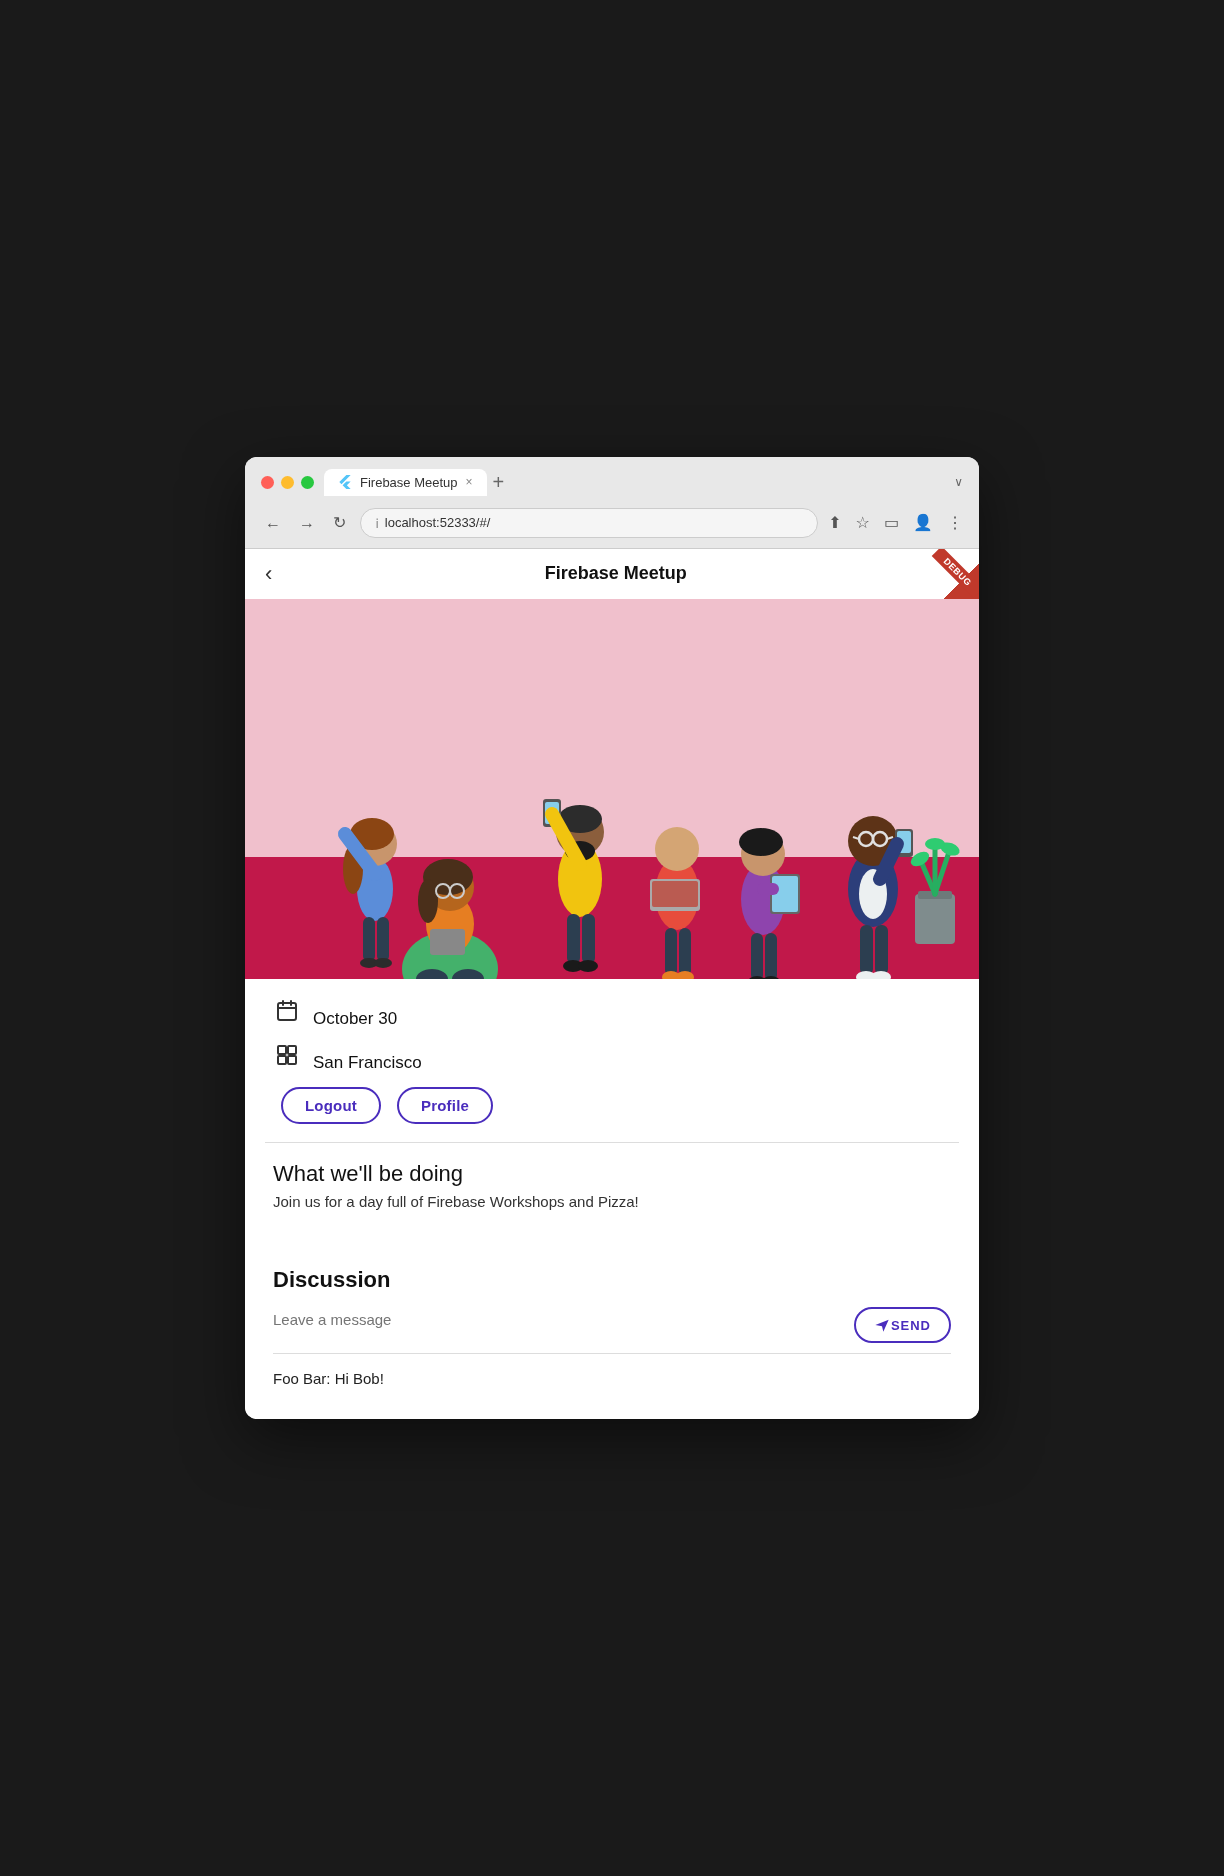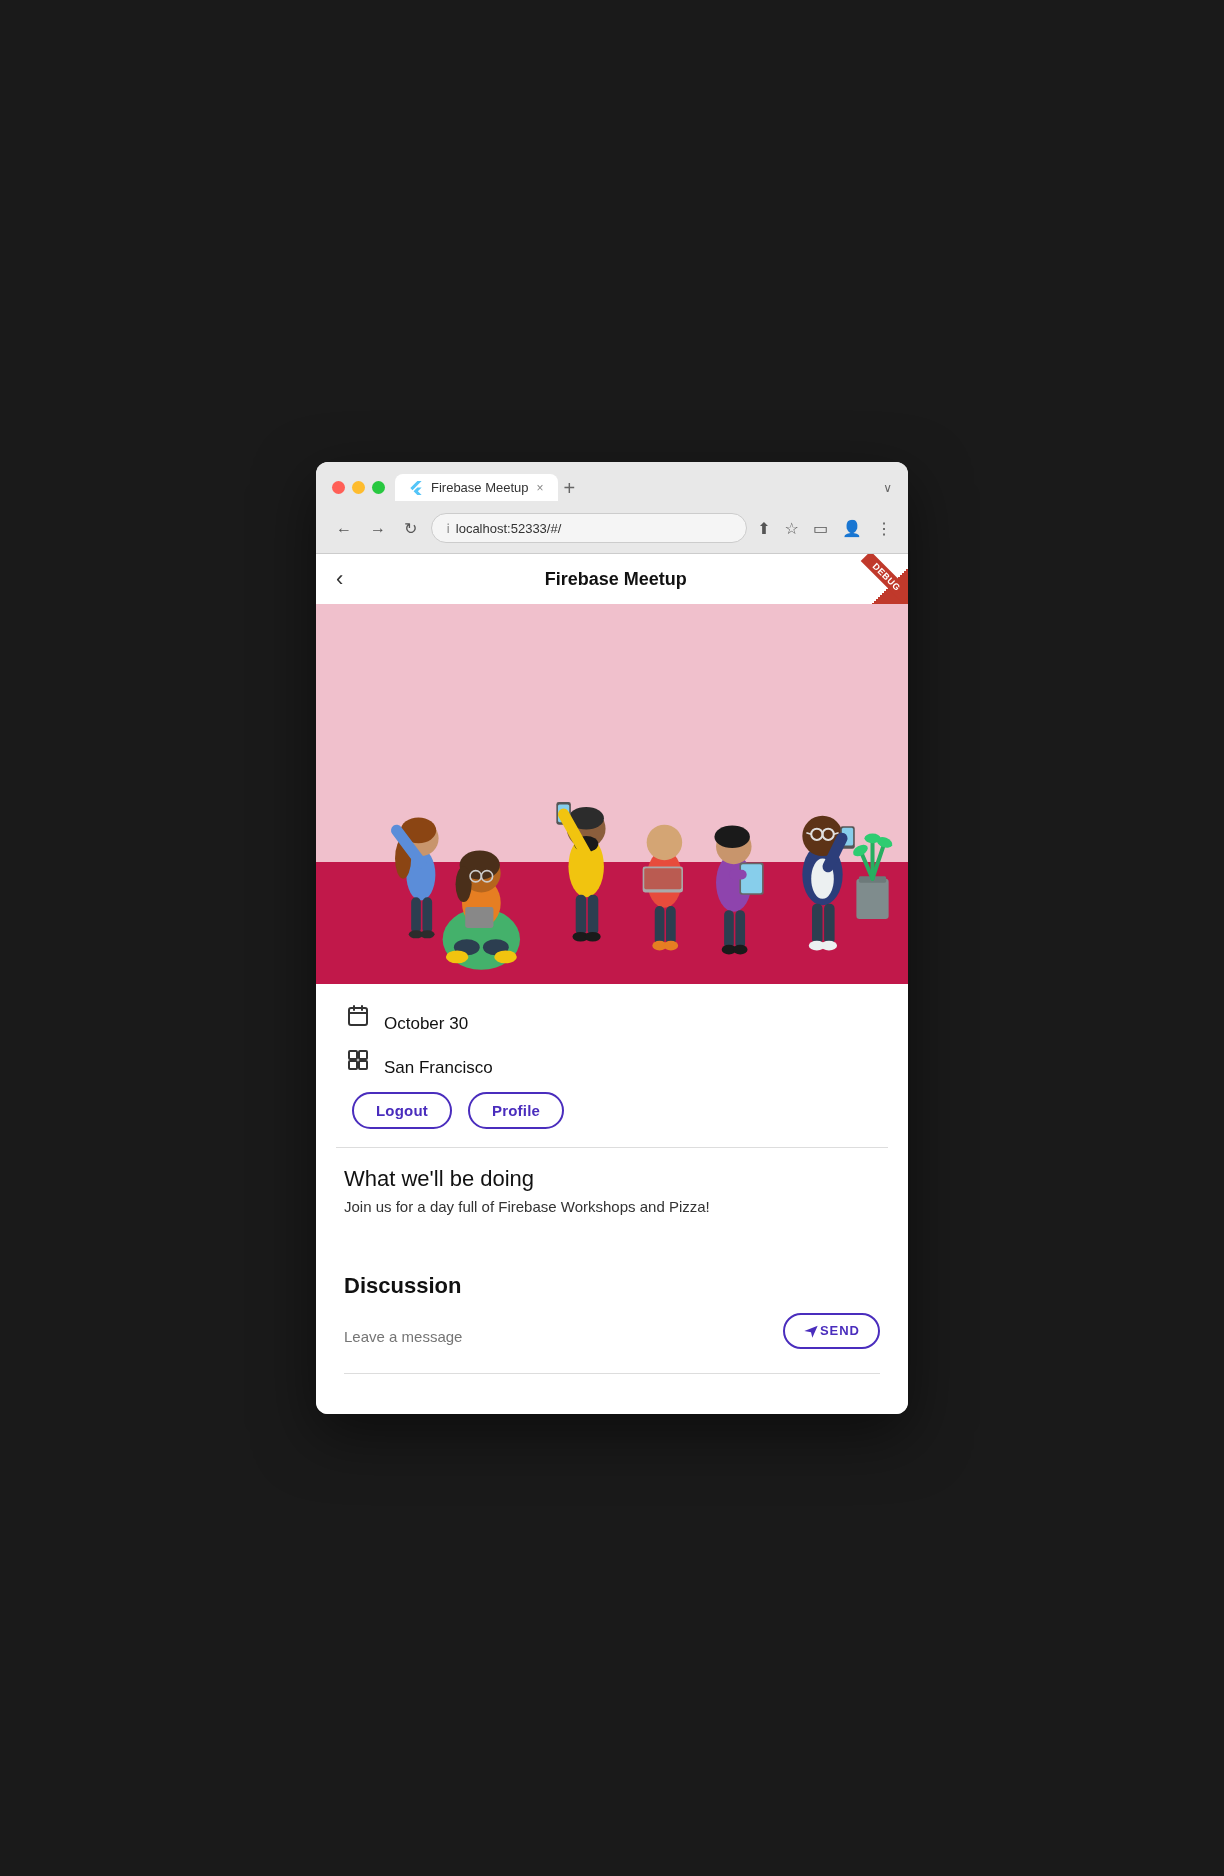--- a/index.html
+++ b/index.html
@@ -5,21 +5,21 @@
     * { box-sizing: border-box; margin: 0; padding: 0; }
     body {
       background: #1a1a1a;
       display: flex;
       justify-content: center;
       align-items: center;
       min-height: 100vh;
       font-family: -apple-system, BlinkMacSystemFont, 'Segoe UI', sans-serif;
     }
     .browser-window {
-      width: 592px;
+      width: 734px;
       background: #e8e8e8;
       border-radius: 12px;
       overflow: hidden;
       box-shadow: 0 20px 60px rgba(0,0,0,0.5);
     }
     
     .browser-titlebar {
       background: #e8e8e8;
       padding: 12px 16px 8px;
       display: flex;
@@ -243,24 +243,24 @@
       margin-top: 36px;
     }
     .discussion-title {
       font-size: 22px;
       font-weight: 700;
       color: #111;
       margin-bottom: 14px;
     }
     .message-row {
       display: flex;
-      align-items: flex-end;
+      align-items: flex-start;
       gap: 10px;
       border-bottom: 1.5px solid #ddd;
-      padding-bottom: 24px;
+      padding-bottom: 10px;
       margin-bottom: 16px;
     }
     .message-input {
       flex: 1;
       border: none;
       outline: none;
       font-size: 15px;
       color: #aaa;
       background: transparent;
       padding: 4px 0;
@@ -524,16 +524,17 @@
       <div class="message-row">
         <input class="message-input" type="text" placeholder="Leave a message" style="">
         <button class="send-btn">
           <svg class="send-icon" viewBox="0 0 24 24" fill="none" xmlns="http://www.w3.org/2000/svg">
             <polygon points="2,12 22,4 14,22 12,14" fill="#4a2dbd"></polygon>
           </svg>
           <span>SEND</span>
         </button>
       </div>
       <div class="message-list">
+        <div class="message-item">Foo Bar: Hi Bob!</div>
       </div>
     </div>
   </div>
 </div>
 
 </body></html>

